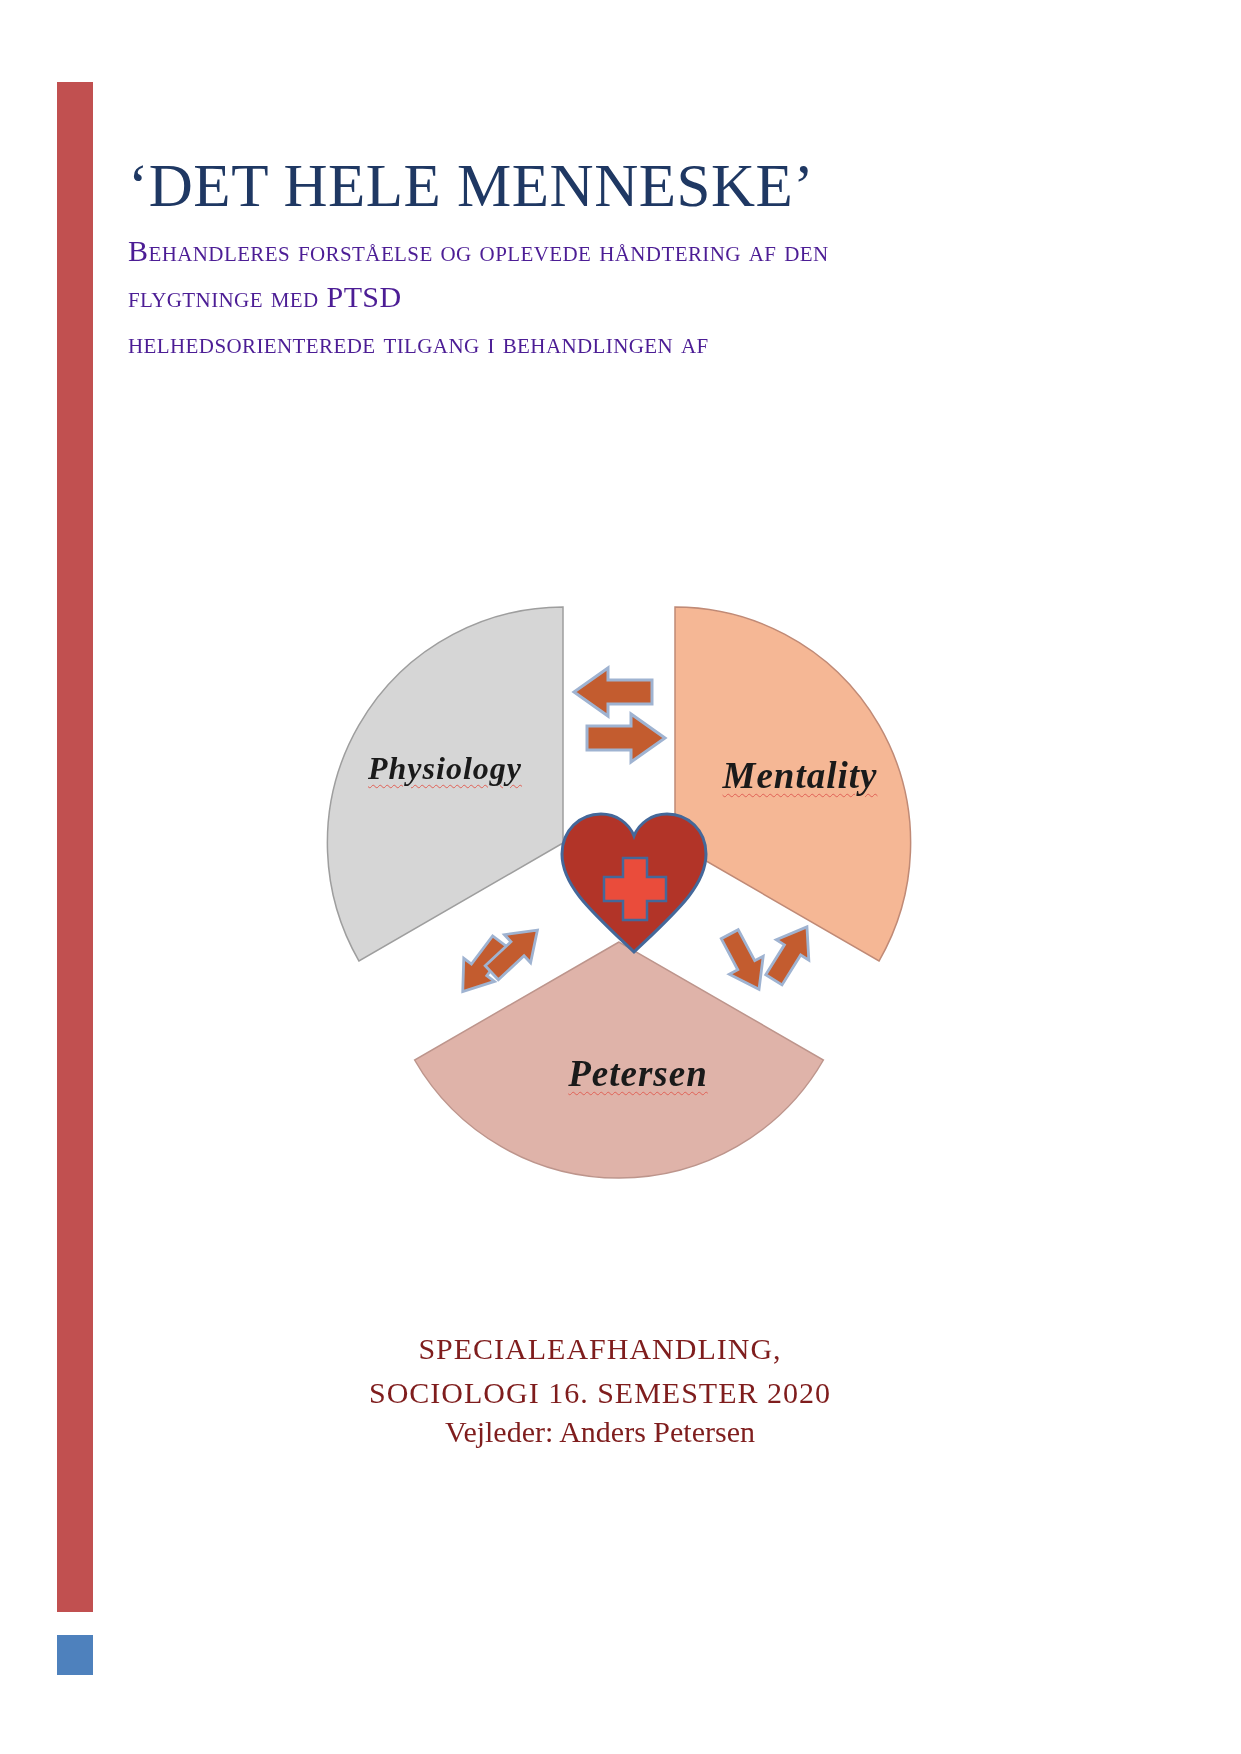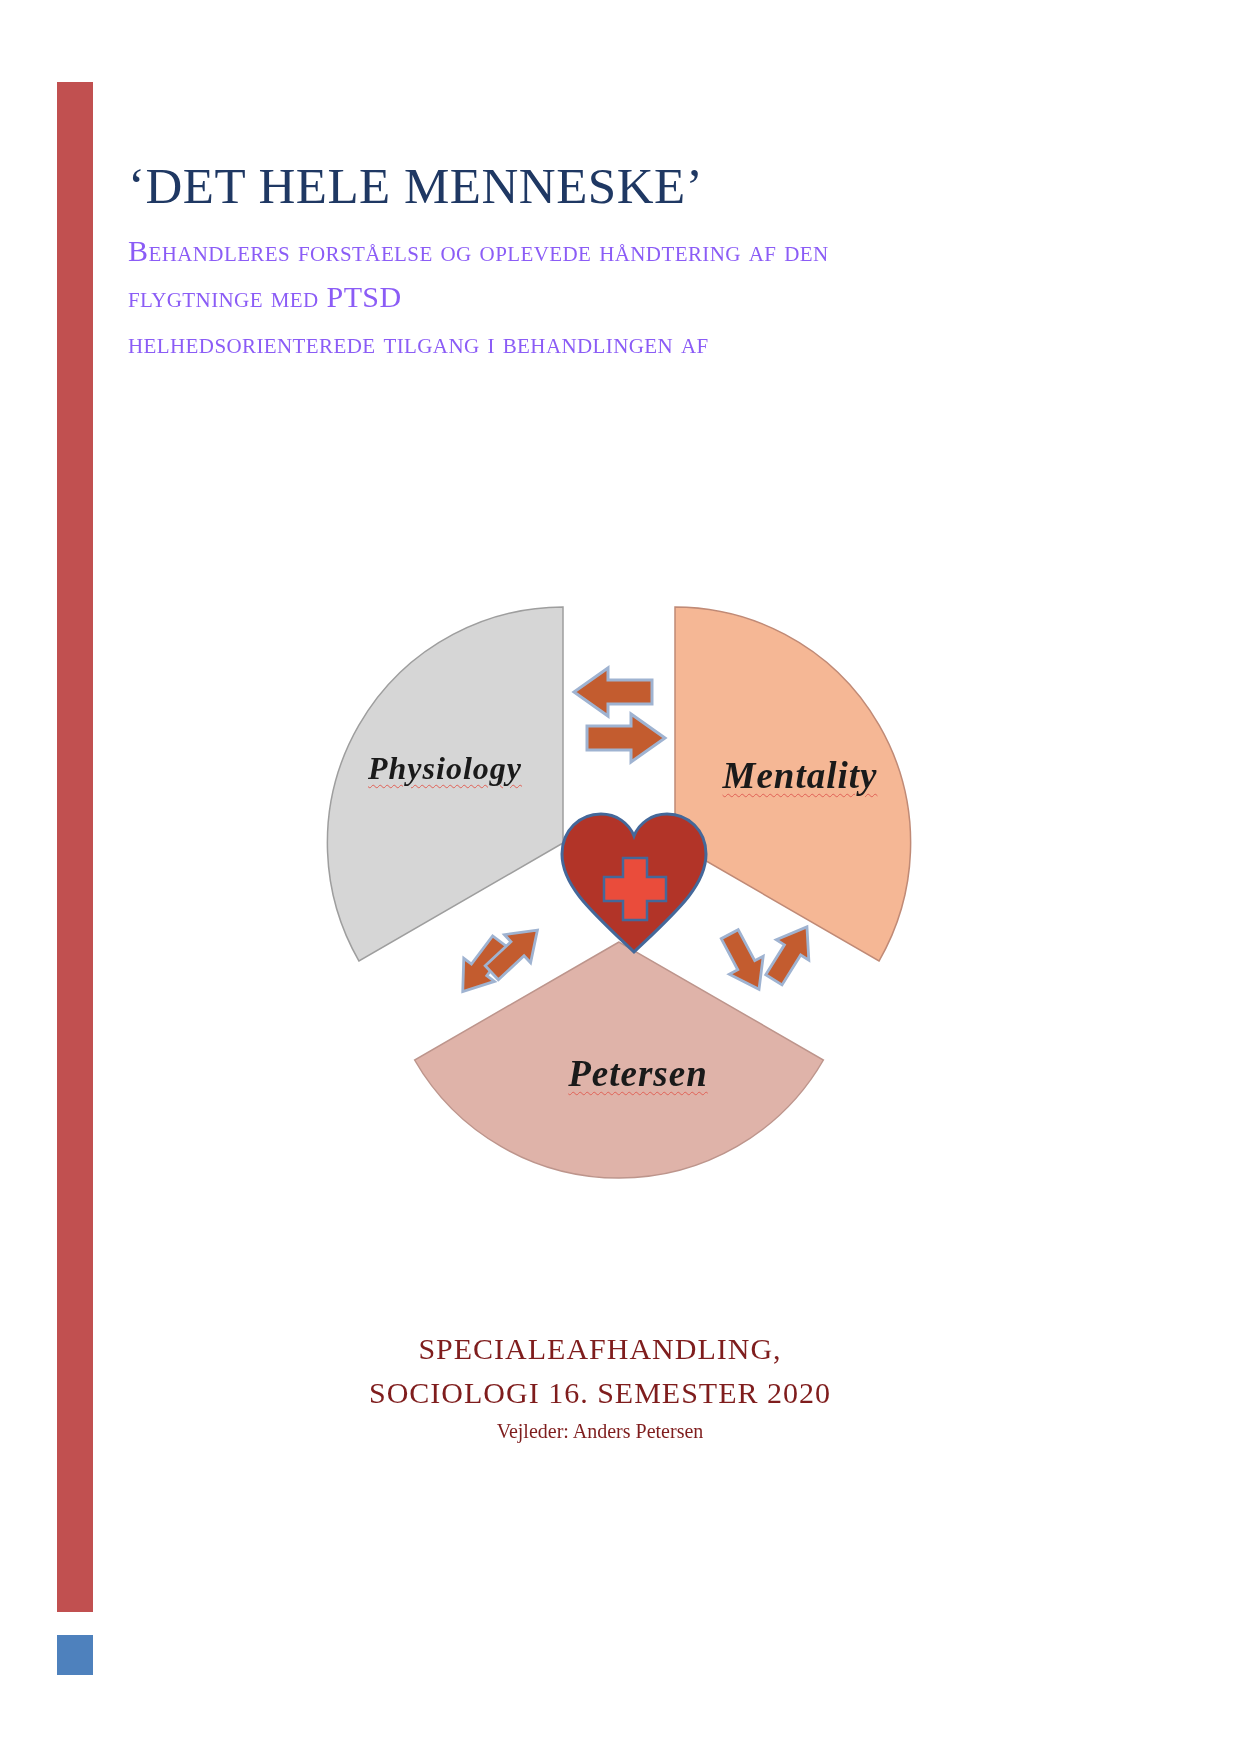--- a/index.html
+++ b/index.html
@@ -6,21 +6,21 @@
   body{
     width:1241px;height:1754px;position:relative;background:#ffffff;
     font-family:"Liberation Serif", serif;overflow:hidden;
   }
   
   .red-bar{position:absolute;left:57px;top:82px;width:36px;height:1530px;}
   .blue-square{position:absolute;left:57px;top:1635px;width:36px;height:40px;}
   
   .title-block{position:absolute;left:128px;top:158px;width:980px;}
   .main-title{
-    font-size:51px;line-height:56px;letter-spacing:0.5px;
+    font-size:61px;line-height:56px;letter-spacing:0.5px;
     font-weight:400;white-space:nowrap;
   }
   .subtitle{margin-top:14px;font-variant:small-caps;font-size:30px;line-height:46px;letter-spacing:0.4px;}
   .subtitle div{white-space:nowrap;}
   
   .diagram{position:absolute;left:300px;top:540px;width:660px;height:660px;}
   .diagram svg{position:absolute;left:0;top:0;}
   .seg-label{
     position:absolute;text-align:center;font-style:italic;font-weight:600;
     color:#1a1a1a;letter-spacing:1px;
@@ -29,32 +29,32 @@
     text-underline-offset:5px;white-space:nowrap;
   }
   .lbl-physiology{left:40px;top:210px;width:210px;font-size:32px;}
   .lbl-mentality{left:400px;top:214px;width:200px;font-size:37px;font-family:Liberation Serif, serif;}
   .lbl-sociality{left:238px;top:512px;width:200px;font-size:37px;}
   
   .footer{position:absolute;left:150px;top:1286px;width:900px;text-align:center;color:#7f1d1d;margin-top:40px;}
   .footer-l1{font-size:30px;line-height:45px;letter-spacing:1px;}
   .footer-l2{font-size:30px;line-height:43px;letter-spacing:1px;}
   .footer-l3{font-size:27px;line-height:38px;letter-spacing:0.5px;}
-  .footer-l4{font-size:20px;line-height:35px;}
+  .footer-l4{font-size:30px;line-height:35px;}
   .footer-l5{font-size:27px;line-height:35px;}
 </style>
 </head>
 <body>
 
 <div class="red-bar" style="background: rgb(193, 80, 80);"></div>
 <div class="blue-square" style="background: rgb(78, 129, 189);"></div>
 
 <div class="title-block">
   <div class="main-title" style="color: rgb(31, 56, 99);">‘DET HELE MENNESKE’</div>
-  <div class="subtitle" style="color: #8b5cf6;">
+  <div class="subtitle" style="color: #4c1d95;">
     <div>Behandleres forståelse og oplevede håndtering af den</div>
     <div>flygtninge med PTSD</div>
     <div>helhedsorienterede tilgang i behandlingen af</div>
   </div>
 </div>
 
 <div class="diagram">
   <svg width="660" height="660" viewBox="300 540 660 660">
 
     <path d="M563,843 L563,607 A236,236 0 0 0 359,961 Z" stroke="#9e9e9e" stroke-width="1.5" fill="#D6D6D6"></path>

